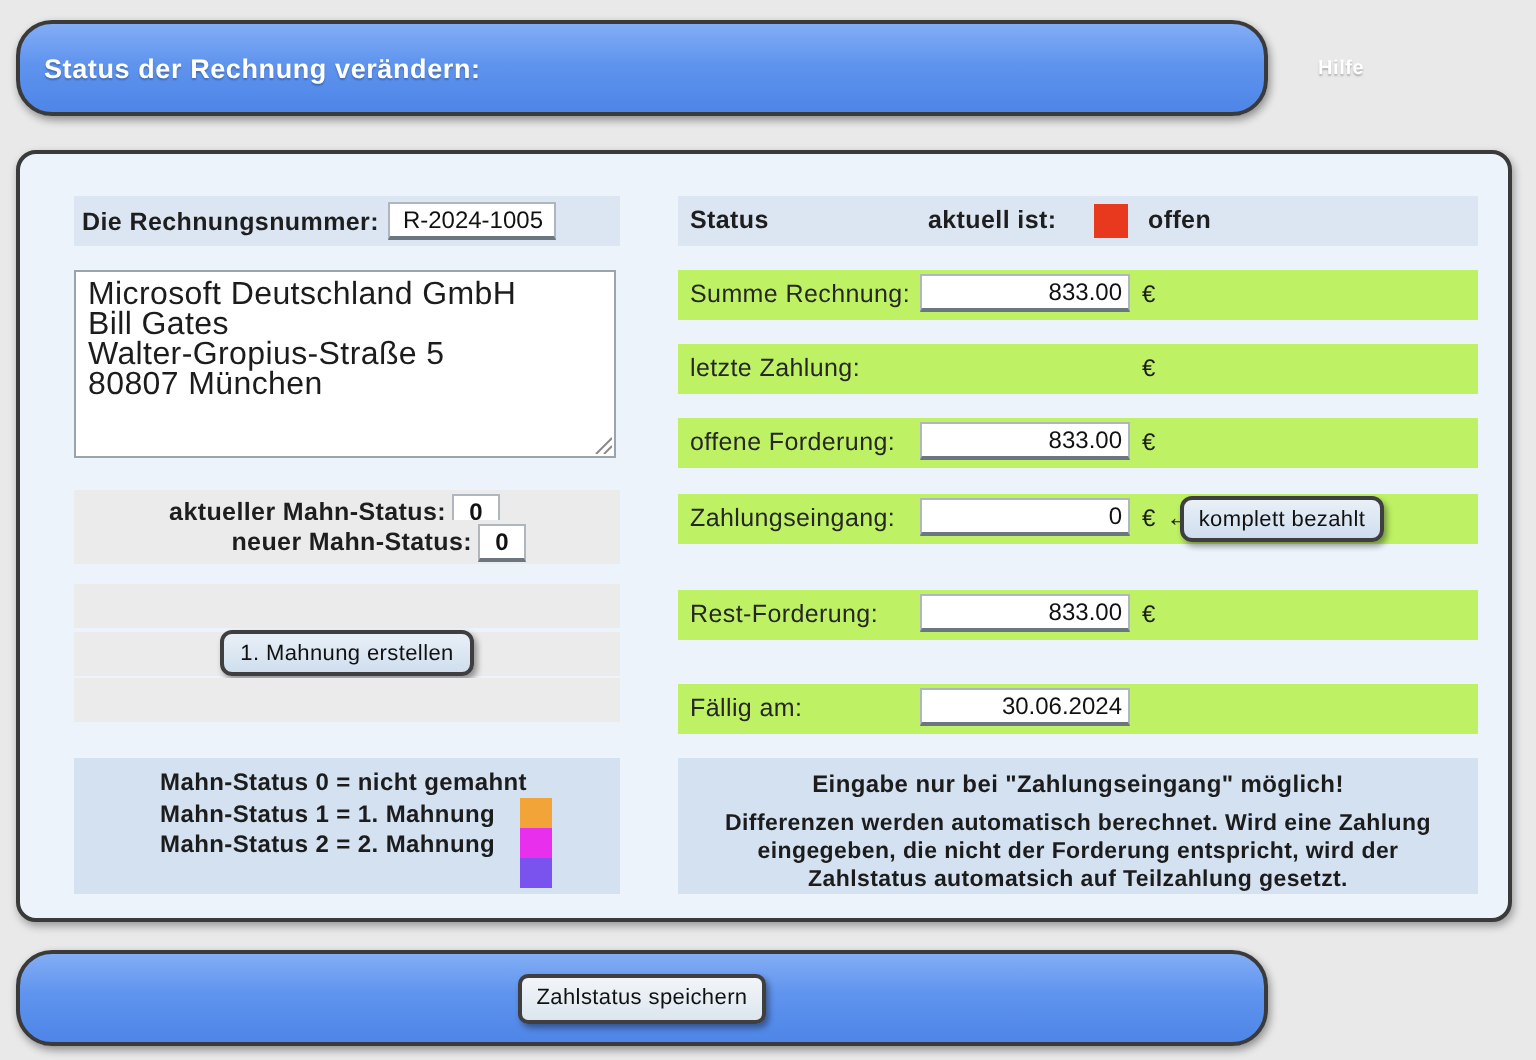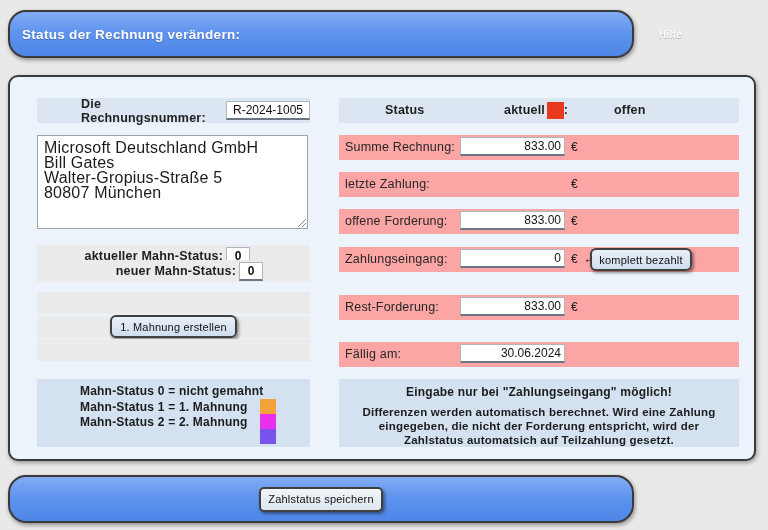--- a/index.html
+++ b/index.html
@@ -31,21 +31,21 @@
     position:absolute;left:8px;top:75px;width:748px;height:386px;
     background:#edf3fa;border:2px solid #3a3a3a;border-radius:10px;
     box-shadow:1px 2px 4px rgba(0,0,0,.35);
   }
 
   .band{position:absolute;background:#dbe6f2;}
   .bluebox{position:absolute;background:#d3e1f0;}
   .grayrow{position:absolute;left:27px;width:273px;height:22px;background:#ebebeb;
     display:flex;align-items:center;}
 
-  .lbl-b{font-weight:bold;font-size:12.5px;color:#1e1e1e;letter-spacing:.2px;margin-left:40px;}
+  .lbl-b{font-weight:bold;font-size:12.5px;color:#1e1e1e;letter-spacing:.2px;}
   .lbl-n{font-size:12.5px;color:#262626;letter-spacing:.2px;}
 
   .fieldbox{
     background:#fff;border:1px solid #aeb7c0;border-bottom:2px solid #6b7680;
     font-size:12px;color:#111;padding:0 3px;height:19px;
   }
   input.fieldbox{outline:none;}
   .num{text-align:right;}
   .ctr{text-align:center;}
 
@@ -66,21 +66,21 @@
   }
   #resize-handle{position:absolute;right:2px;bottom:2px;width:10px;height:10px;}
 
   
   #legend-box{left:27px;top:302px;width:273px;height:68px;padding:5px 0 0 43px;}
   .legend-line{font-weight:bold;font-size:12px;color:#1c1c1c;line-height:15.6px;letter-spacing:.2px;}
   .swatch-col{position:absolute;left:223px;top:20px;width:16px;}
   .swatch{width:16px;height:15px;}
 
   
-  .srow{position:absolute;left:329px;width:400px;height:25px;background:#fca5a5;}
+  .srow{position:absolute;left:329px;width:400px;height:25px;background:#bef264;}
   .srow .lbl-n{position:absolute;left:6px;top:5px;}
   .srow .fieldbox{position:absolute;left:121px;top:2px;width:105px;}
   .unit{position:absolute;left:232px;top:5px;font-size:12px;color:#1c1c1c;}
   .arrow{position:absolute;left:244px;top:4px;font-size:13px;color:#222;}
 
   #status-band{left:329px;top:21px;width:400px;height:25px;}
   #invnum-band{left:27px;top:21px;width:273px;height:25px;display:flex;align-items:center;padding-left:4px;}
   #status-swatch{position:absolute;left:208px;top:4px;width:17px;height:17px;}
 
   #info-box{left:329px;top:302px;width:400px;height:68px;padding:6px 12px;text-align:center;}

